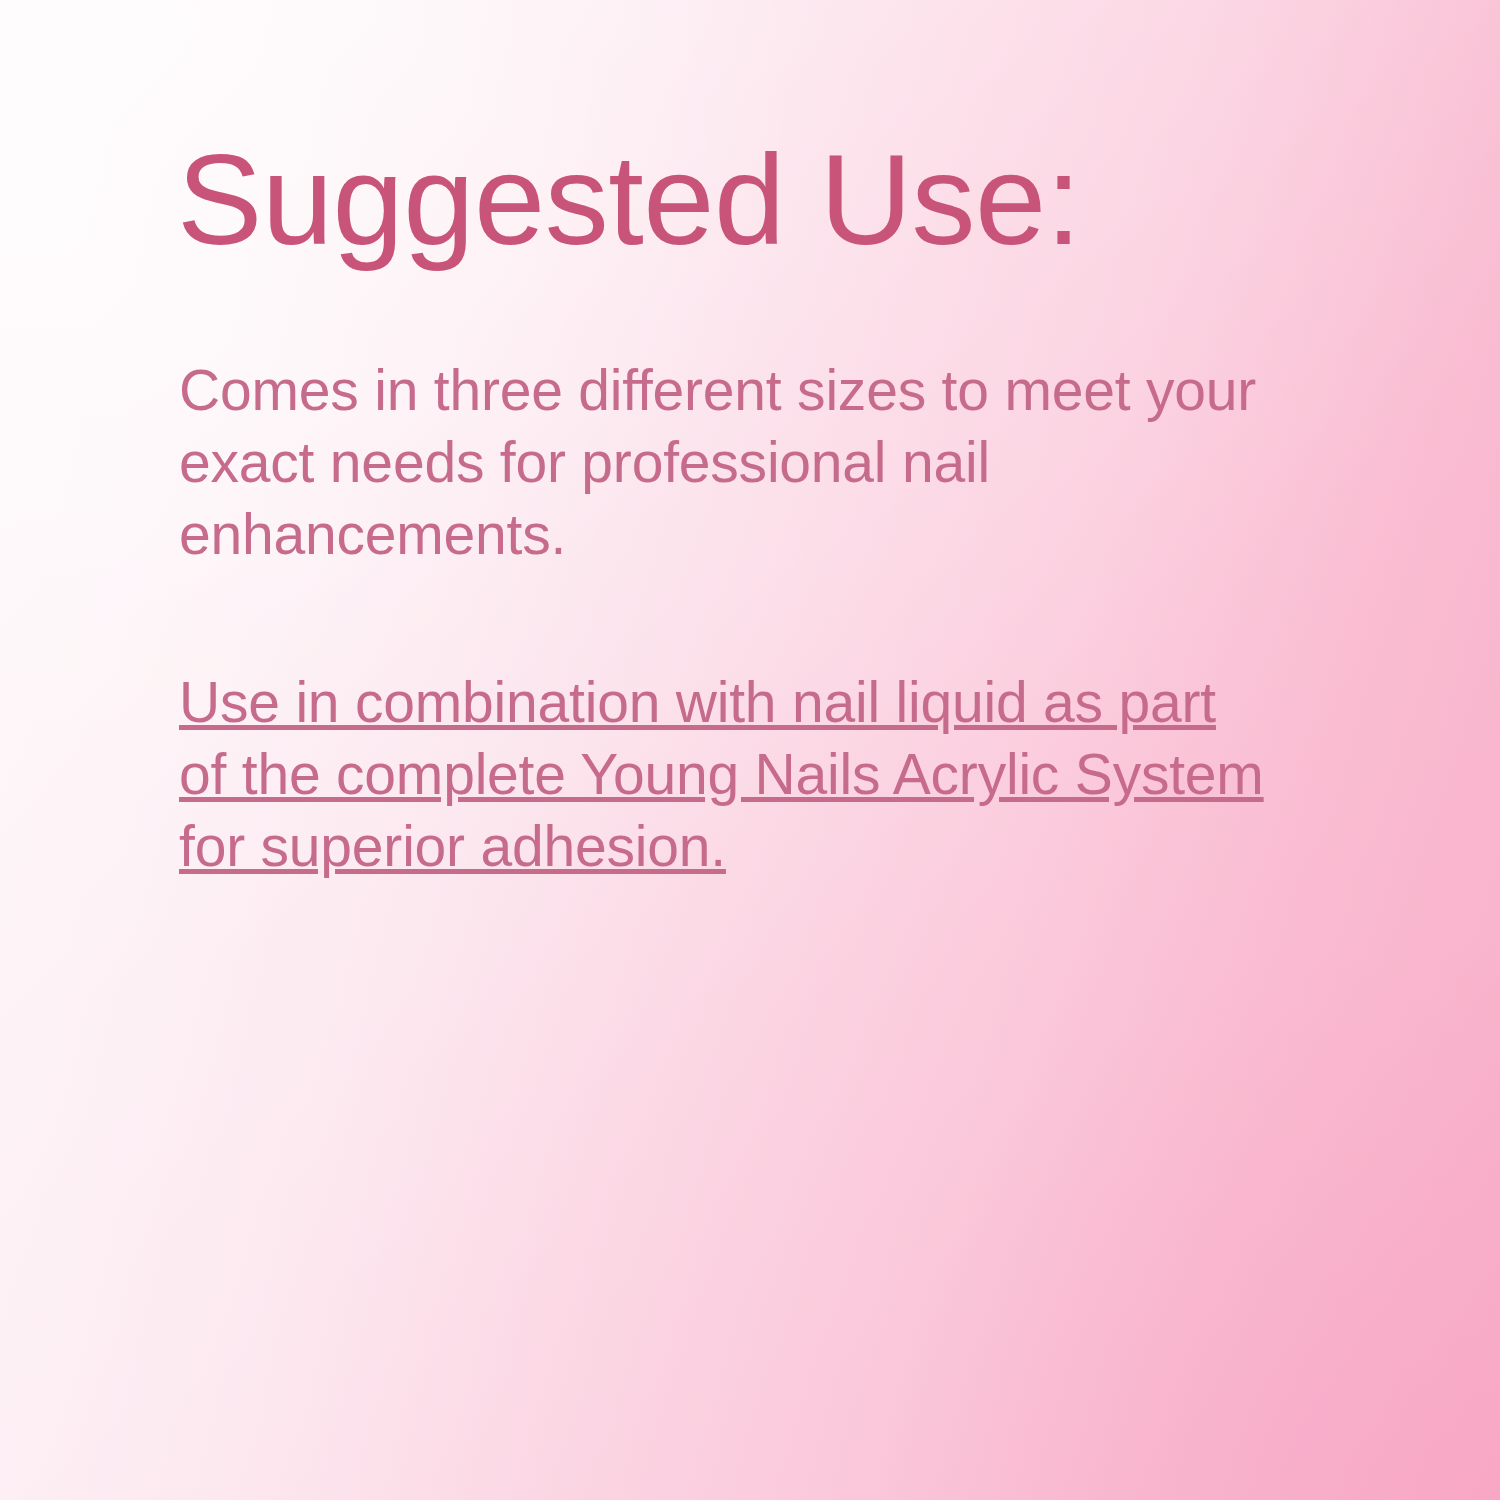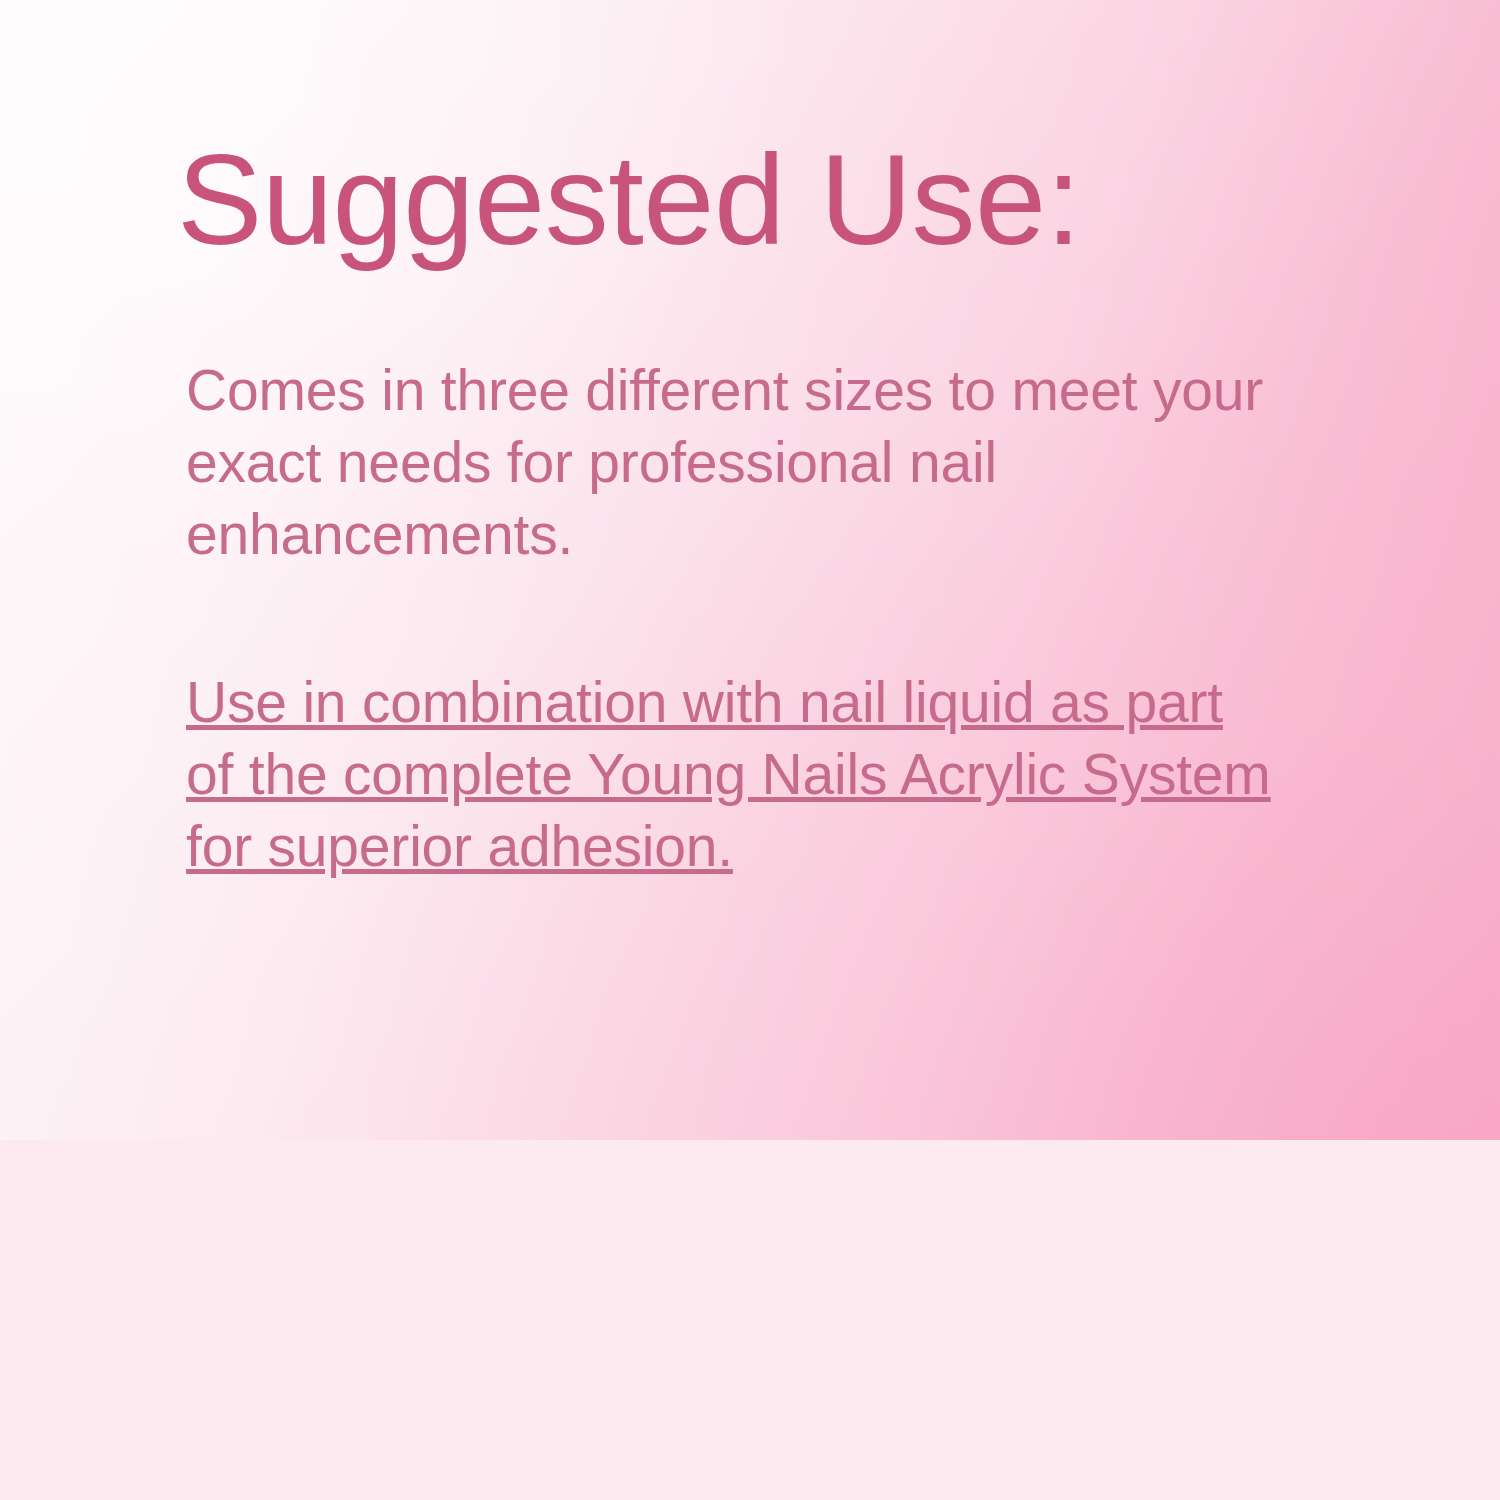--- a/index.html
+++ b/index.html
@@ -13,21 +13,21 @@
     height: 1500px;
     overflow: hidden;
     font-family: "Liberation Sans", sans-serif;
     background: #fde9f0;
   }
 
   
   .canvas {
     position: relative;
     width: 1500px;
-    height: 1140px;
+    height: 1500px;
     overflow: hidden;
     
     background:
       linear-gradient(103deg,
         #fdf3f7 0%,
         #fdeff4 16%,
         #fce6ee 33%,
         #fbdae6 50%,
         #fbcfdf 66%,
         #f9bed3 82%,
@@ -86,21 +86,21 @@
     color: #c9547a;
     position: absolute;
     top: 136px;
     left: 0;
     white-space: nowrap;
   }
 
   .body-block {
     position: absolute;
     top: 354px;
-    left: 9px;
+    left: 2px;
     width: 1090px;
   }
 
   .body-paragraph {
     margin: 0;
     font-family: "Liberation Sans", sans-serif;
     font-size: 57px;
     font-weight: 400;
     line-height: 72px;
     letter-spacing: -0.2px;

